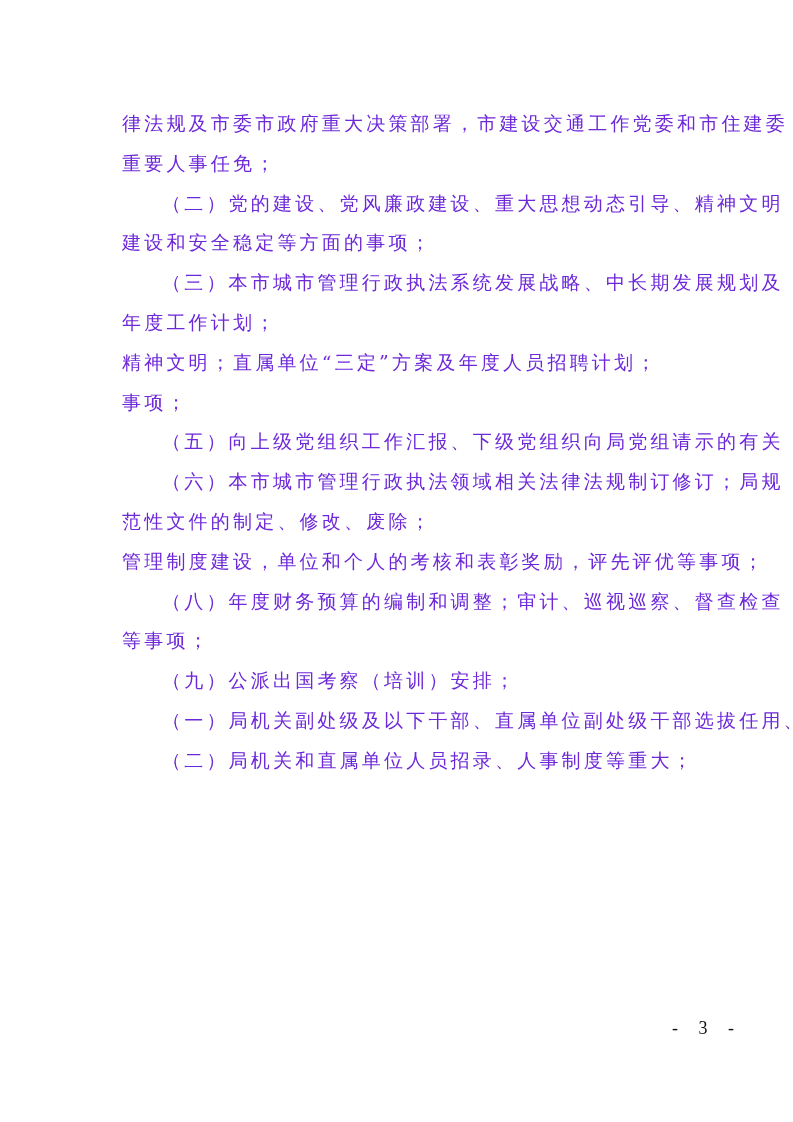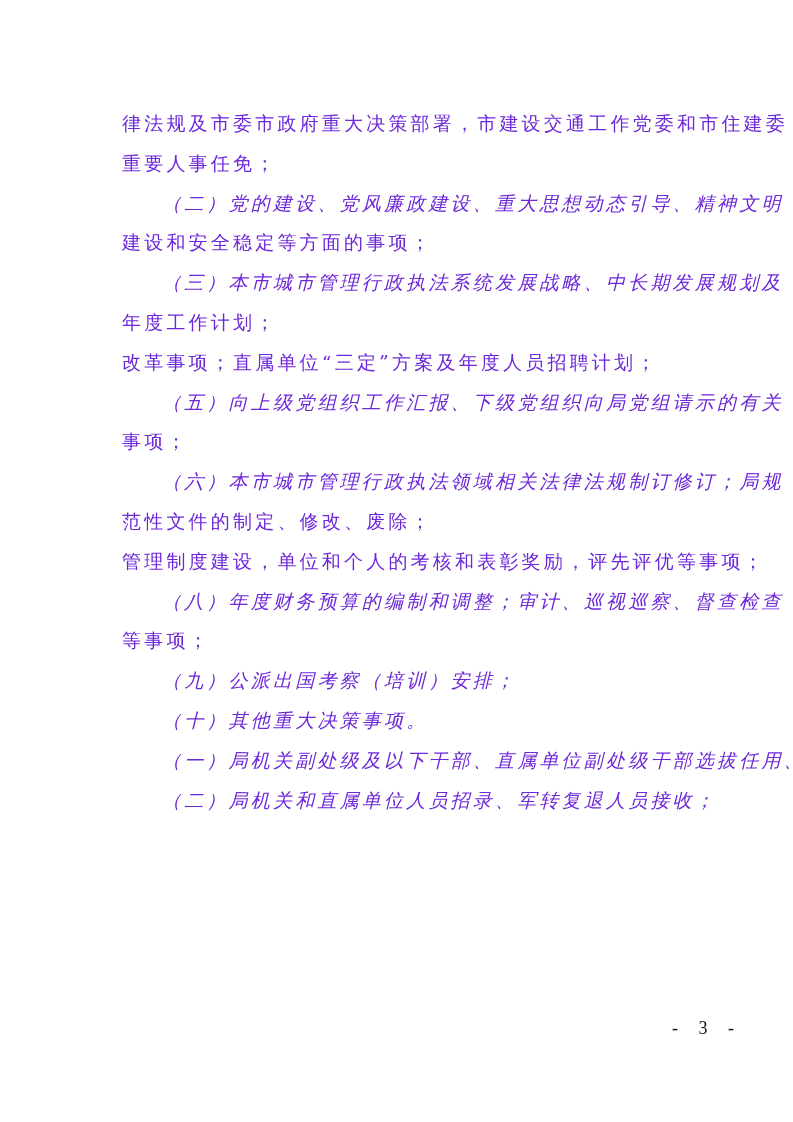--- a/index.html
+++ b/index.html
@@ -8,45 +8,44 @@
     position: absolute; left: 0; top: 0; width: 793px; height: 1122px; background: #ffffff;
   }
   .body-text {
     position: absolute; left: 122px; top: 104px; width: 600px;
     font-family: "DejaVu Serif", "Liberation Serif", serif;
     font-size: 19px; color: #6d28d9;
     letter-spacing: 3.2px;
     line-height: 39.8px;
   }
   .line { display: block; white-space: nowrap; height: 39.8px; }
-  .indent { padding-left: 40px; font-style: italic; }
+  .indent { padding-left: 40px; }
   .page-number {
     position: absolute; left: 672px; top: 1018px;
     font-family: "Liberation Serif", serif; font-size: 18px; color: #111111;
     letter-spacing: 8px; white-space: nowrap;
   }
 </style>
 </head>
 <body>
 
 <div class="page">
   <div class="body-text">
     <span class="line">律法规及市委市政府重大决策部署，市建设交通工作党委和市住建委</span>
     <span class="line">重要人事任免；</span>
     <span class="line indent">（二）党的建设、党风廉政建设、重大思想动态引导、精神文明</span>
     <span class="line">建设和安全稳定等方面的事项；</span>
     <span class="line indent">（三）本市城市管理行政执法系统发展战略、中长期发展规划及</span>
     <span class="line">年度工作计划；</span>
-    <span class="line">改革事项；直属单位“三定”方案及年度人员招聘计划；</span>
+    <span class="line">精神文明；直属单位“三定”方案及年度人员招聘计划；</span>
+    <span class="line">事项；</span>
     <span class="line indent">（五）向上级党组织工作汇报、下级党组织向局党组请示的有关</span>
-    <span class="line">事项；</span>
     <span class="line indent">（六）本市城市管理行政执法领域相关法律法规制订修订；局规</span>
     <span class="line">范性文件的制定、修改、废除；</span>
     <span class="line">管理制度建设，单位和个人的考核和表彰奖励，评先评优等事项；</span>
     <span class="line indent">（八）年度财务预算的编制和调整；审计、巡视巡察、督查检查</span>
     <span class="line">等事项；</span>
     <span class="line indent">（九）公派出国考察（培训）安排；</span>
-    <span class="line indent">（十）其他重大决策事项。</span>
     <span class="line indent">（一）局机关副处级及以下干部、直属单位副处级干部选拔任用、</span>
-    <span class="line indent">（二）局机关和直属单位人员招录、军转复退人员接收；</span>
+    <span class="line indent">（二）局机关和直属单位人员招录、人事制度等重大；</span>
   </div>
   <div class="page-number">- 3 -</div>
 </div>
 
 </body></html>

